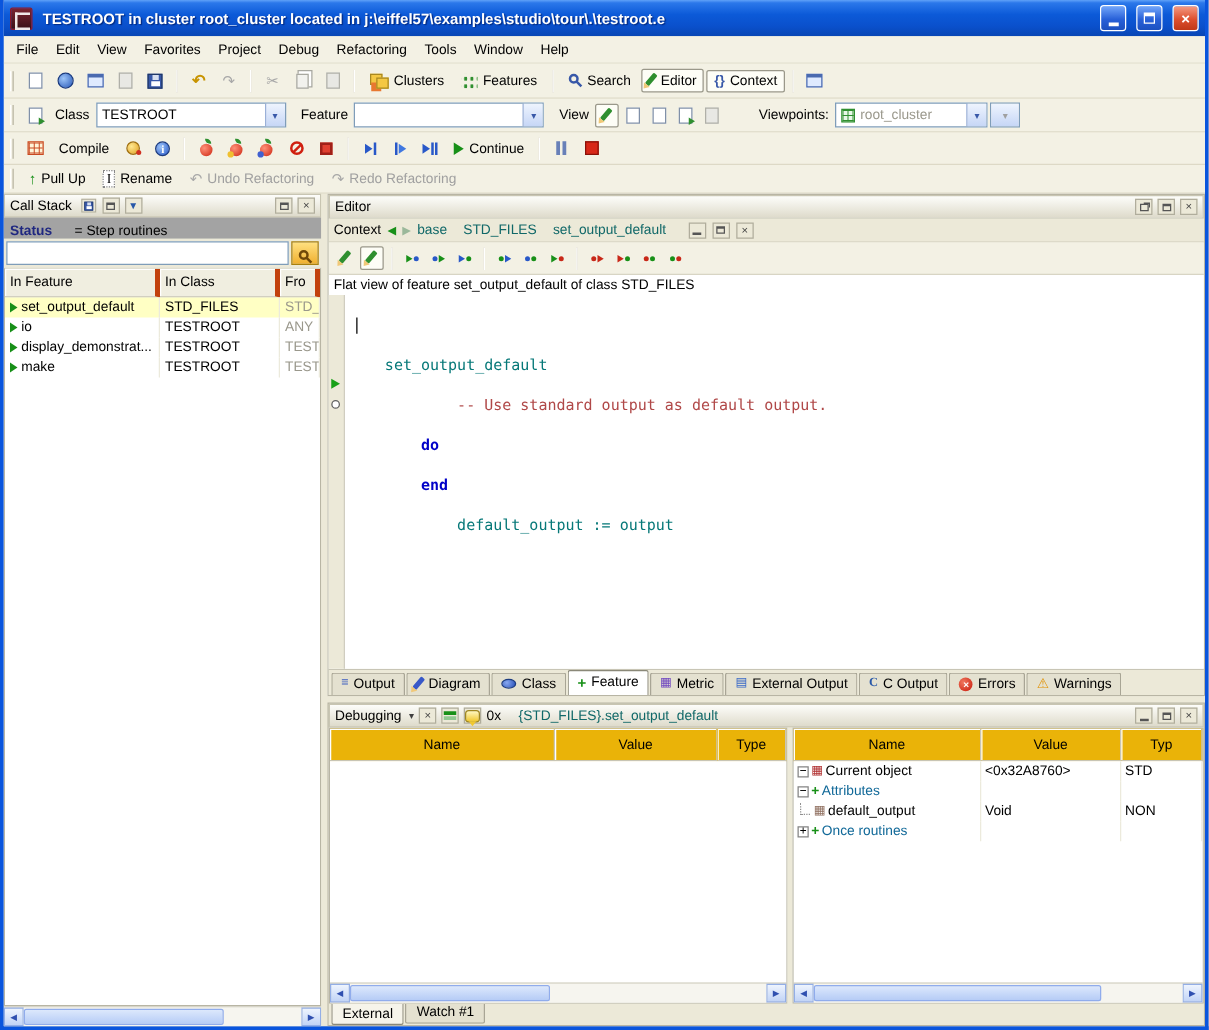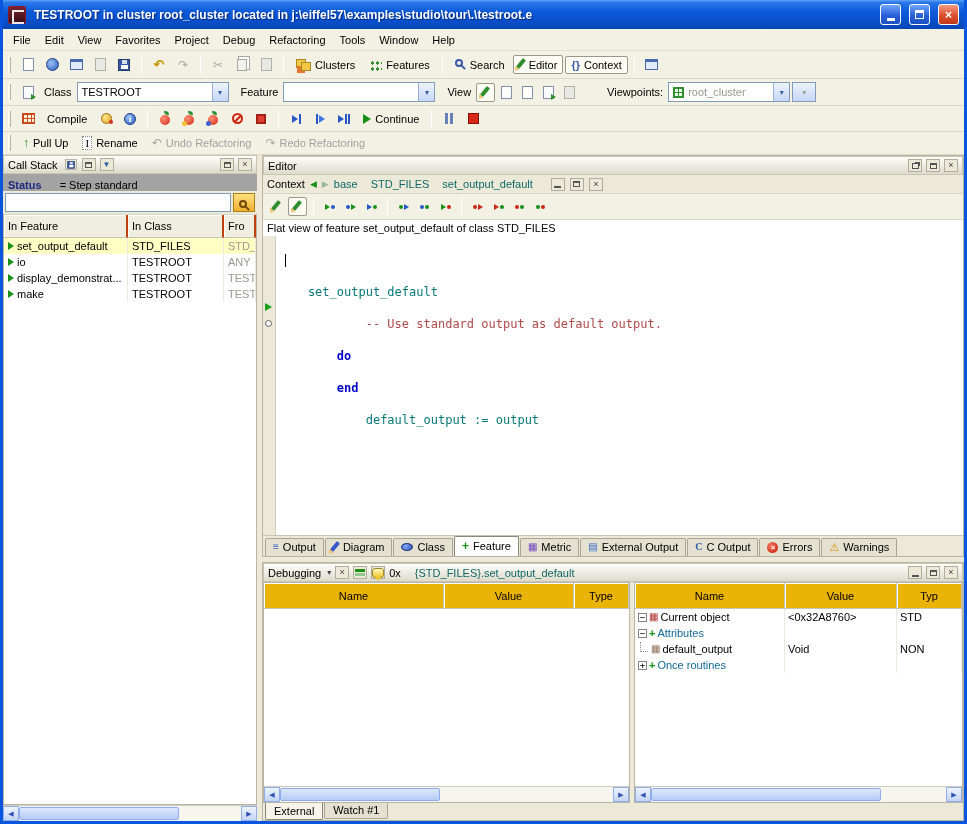--- a/index.html
+++ b/index.html
@@ -95,21 +95,21 @@
 
 .statusline{height:17px;flex:0 0 auto;display:flex;align-items:flex-end;padding:0 5px;gap:18px;background:#a3a3a3}
 .statusline .sl{color:#202880;font-weight:bold}
 .searchrow{height:23px;flex:0 0 auto;display:flex;align-items:center;padding:1px 2px;gap:2px;background:#ece9d8}
 .searchrow input{flex:1;height:19px;border:1px solid #7f9db9;font-family:"Liberation Sans",sans-serif;font-size:11px;padding:0 3px}
 .searchbtn{width:22px;height:19px;background:linear-gradient(#ffe080,#f0b030);border:1px solid #a88010;display:flex;align-items:center;justify-content:center}
 .searchbtn .i-mag{border-color:#704808;margin:2px 3px 0 0}
 .searchbtn .i-mag::after{background:#704808}
 .cstable{flex:1;background:#fff;border:1px solid #b8b5a4;border-top:1px solid #d8d5c4;display:flex;flex-direction:column;min-height:0;overflow:hidden}
 .csh{display:grid;grid-template-columns:124px 96px 1fr;flex:0 0 auto}
-.csh span{height:17px;display:flex;align-items:center;padding:11px 4px;background:#f0eee0;border-right:2px solid #c2410c;border-bottom:1px solid #c8c5b5;box-shadow:inset 1px 1px 0 #fff;overflow:hidden;white-space:nowrap}
+.csh span{height:17px;display:flex;align-items:center;padding:11px 4px;background:#f0eee0;border-right:4px solid #c2410c;border-bottom:1px solid #c8c5b5;box-shadow:inset 1px 1px 0 #fff;overflow:hidden;white-space:nowrap}
 .csrow{display:grid;grid-template-columns:124px 96px 1fr;height:16px;flex:0 0 auto}
 .csrow>span{display:flex;align-items:center;padding:0 4px;gap:3px;border-right:1px solid #eceadc;overflow:hidden;white-space:nowrap}
 .csrow.cur{background:#ffffc4}
 .dim{color:#9a988c}
 .mark{width:0;height:0;border-top:4px solid transparent;border-bottom:4px solid transparent;border-left:6px solid #189018;flex:0 0 auto}
 
 .editorpane{height:402px;flex:0 0 auto;display:flex;flex-direction:column;border:1px solid #b8b5a4;background:#fff}
 .ctxbar{height:19px;flex:0 0 auto;background:#ece9d8;border-bottom:1px solid #d8d5c4;display:flex;align-items:center;padding:0 4px;gap:5px}
 .ctxbar .crumb{color:#106868;margin-right:8px}
 .navarr{font-size:9px}
@@ -426,21 +426,21 @@
           </span>
         <span class="pb" style="color:#2858a8;font-size:8px">▼</span>
         <span class="spring"></span>
         <span class="pb">
             <span class="bx"></span>
           </span>
         <span class="pb">×</span>
       </div>
       <div class="statusline">
         <span class="sl">Status</span>
-        <span>= Step standard</span>
+        <span>= Step routines</span>
       </div>
       <div class="searchrow">
         <input style="">
         <span class="searchbtn">
             <i class="i-mag"></i>
           </span>
       </div>
       <div class="cstable">
         <div class="csh">
           <span>In Feature</span>

